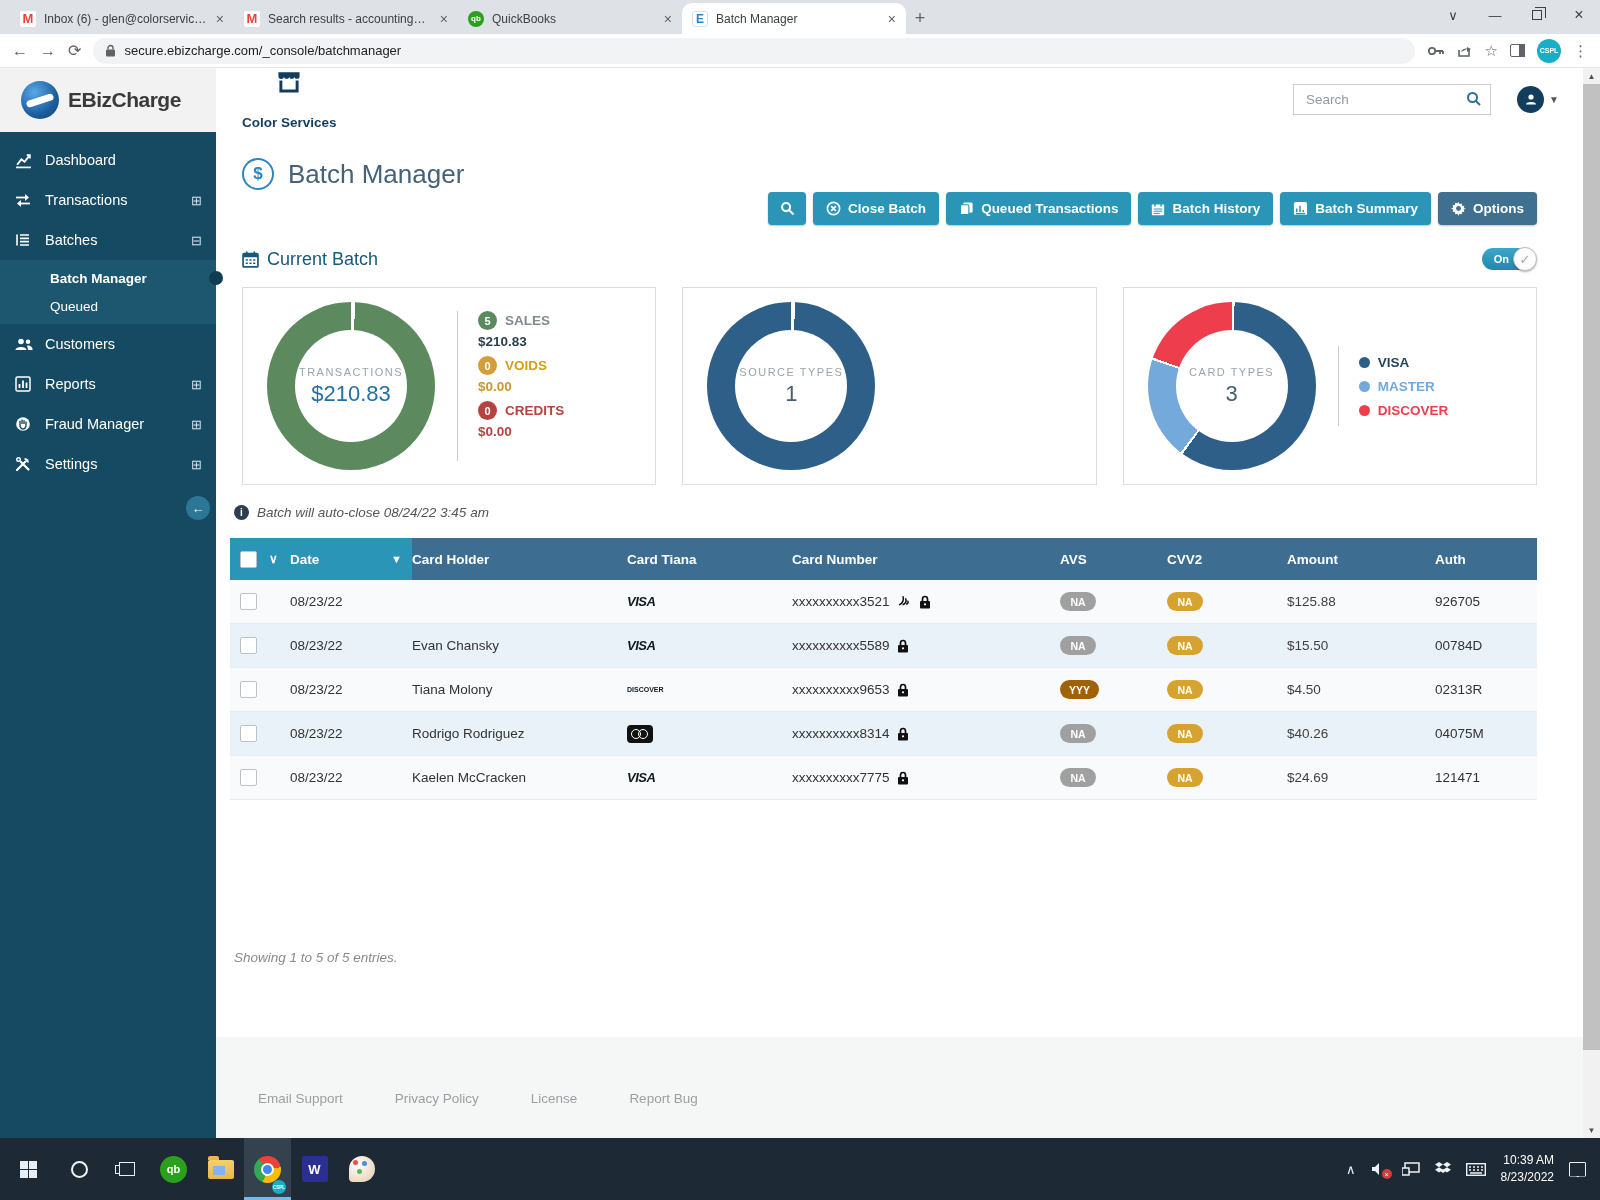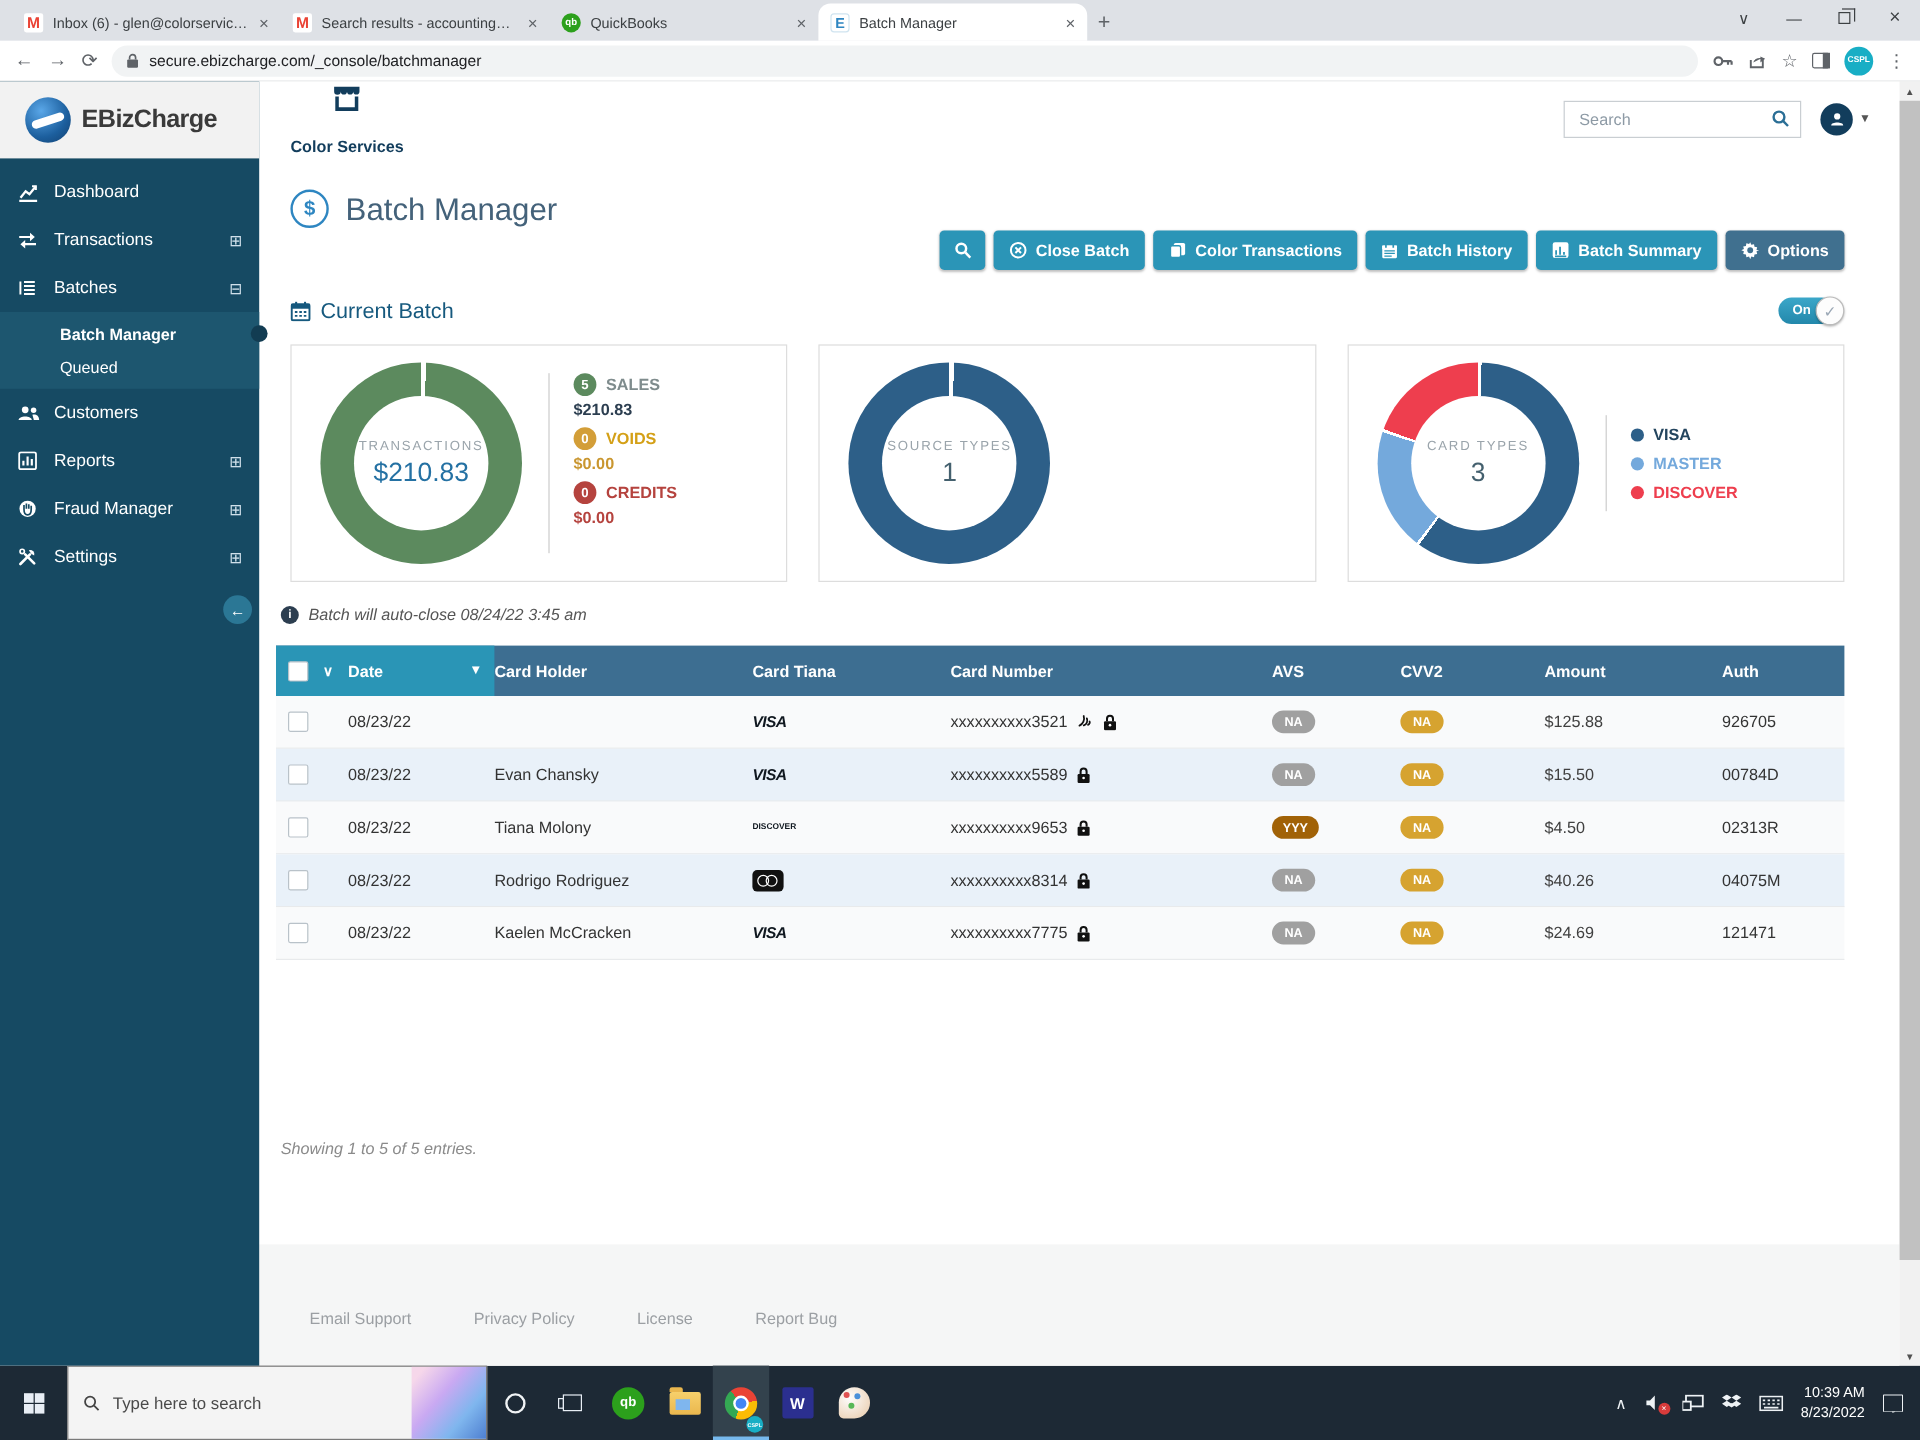--- a/index.html
+++ b/index.html
@@ -45,21 +45,21 @@
   .nav-sub-wrap{background:#1d566f;padding:4px 0;}
   .nav-item.sub{height:28px;padding-left:50px;font-size:13.5px;}
   .nav-item.sub.active{font-weight:bold;position:relative;}
   .nav-item.sub.active .notch{position:absolute;right:-7px;top:50%;transform:translateY(-50%);width:14px;height:14px;border-radius:50%;background:#123c52;}
   .collapse-btn{position:absolute;right:6px;top:428px;width:24px;height:24px;border-radius:50%;background:#2b7795;color:#fff;display:grid;place-items:center;font-size:13px;cursor:pointer;}
 
   
   .main{flex:1;display:flex;flex-direction:column;background:#fff;min-width:0;}
   .appheader{height:62px;display:flex;align-items:center;padding:0 24px 0 26px;flex:0 0 auto;}
   .company{display:flex;align-items:center;gap:20px;color:#123d5c;font-weight:bold;font-size:13.5px;flex-direction:column;}
-  .hsearch{margin-left:auto;display:flex;align-items:center;gap:16px;}
+  .hsearch{margin-left:auto;display:flex;align-items:center;gap:26px;}
   .hsearch-box{width:198px;height:31px;border:1px solid #c9ced2;display:flex;align-items:center;padding:0 8px 0 12px;}
   .hsearch-box input{border:none;outline:none;flex:1;font-size:13.5px;color:#333;background:transparent;min-width:0;}
   .hsearch-box input::placeholder{color:#8d9aa5;}
   .havatar{display:flex;align-items:center;gap:5px;}
   .havatar .ac{width:27px;height:27px;border-radius:50%;background:#123d5c;display:grid;place-items:center;}
   .havatar .caret{font-size:10px;color:#555;}
 
   .content{flex:1;padding:28px 46px 0 14px;display:flex;flex-direction:column;min-height:0;}
   .titlerow{display:flex;align-items:center;gap:14px;padding-left:12px;}
   .dollar-badge{width:32px;height:32px;border-radius:50%;border:2px solid #2e86c1;color:#2e86c1;display:grid;place-items:center;font-size:17px;font-weight:bold;}
@@ -369,21 +369,21 @@
                 <circle cx="8" cy="8" r="6.5" fill="none" stroke="#fff" stroke-width="1.8"></circle>
                 <path d="M5.5 5.5l5 5M10.5 5.5l-5 5" stroke="#fff" stroke-width="1.8"></path>
               </svg>
             <span>Close Batch</span>
           </button>
           <button class="tbtn">
             <svg width="15" height="15" viewBox="0 0 16 16">
                 <rect x="4.5" y="1.5" width="10" height="11" rx="1.5" fill="#fff"></rect>
                 <rect x="1.5" y="4" width="9" height="10.5" rx="1.5" fill="#fff" stroke="#2b95b7" stroke-width="1.2"></rect>
               </svg>
-            <span>Color Transactions</span>
+            <span>Queued Transactions</span>
           </button>
           <button class="tbtn">
             <svg width="14" height="14" viewBox="0 0 16 16">
                 <rect x="1" y="3" width="14" height="12" rx="1" fill="#fff"></rect>
                 <rect x="1" y="3" width="14" height="3.4" fill="#fff"></rect>
                 <path d="M4.5 1v4M11.5 1v4" stroke="#2b95b7" stroke-width="1.6"></path>
                 <path d="M3 8h10M3 10.5h10M3 13h7" stroke="#2b95b7" stroke-width="1.1"></path>
               </svg>
             <span>Batch History</span>
           </button>
@@ -678,28 +678,20 @@
 
   <div class="taskbar">
     <div class="tb-start">
         <span class="winlogo">
           <i></i>
           <i></i>
           <i></i>
           <i></i>
         </span>
       </div>
-    <div class="tb-search">
-      <svg width="15" height="15" viewBox="0 0 16 16">
-          <circle cx="6.5" cy="6.5" r="4.5" fill="none" stroke="#444" stroke-width="1.6"></circle>
-          <path d="M10 10l4 4" stroke="#444" stroke-width="1.6"></path>
-        </svg>
-      <span>Type here to search</span>
-      <span class="simg"></span>
-    </div>
     <div class="tb-ic">
         <span class="cortana"></span>
       </div>
     <div class="tb-ic">
         <span class="taskview"></span>
       </div>
     <div class="tb-ic">
         <span class="qb-circle">qb</span>
       </div>
     <div class="tb-ic">

